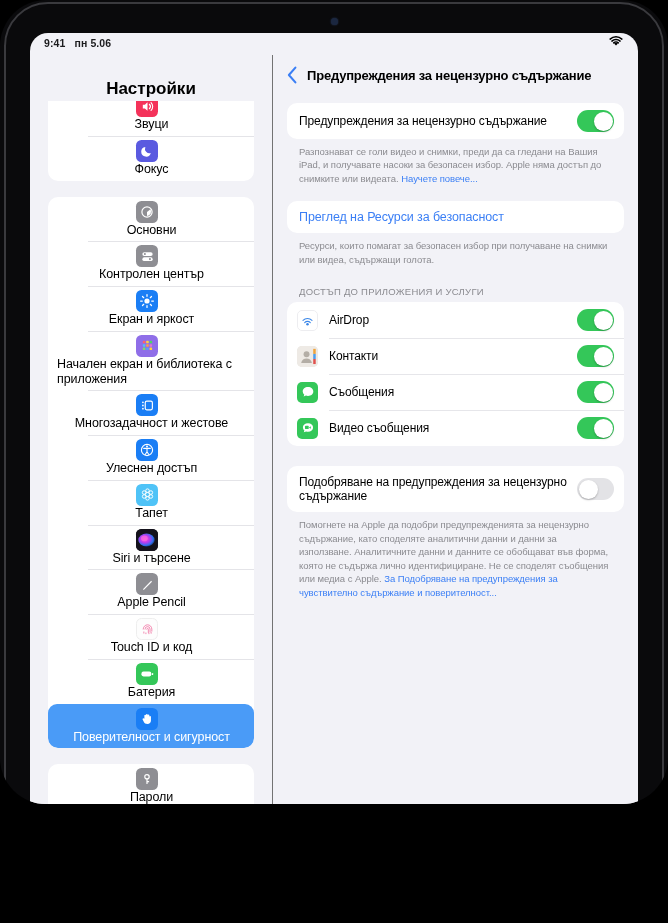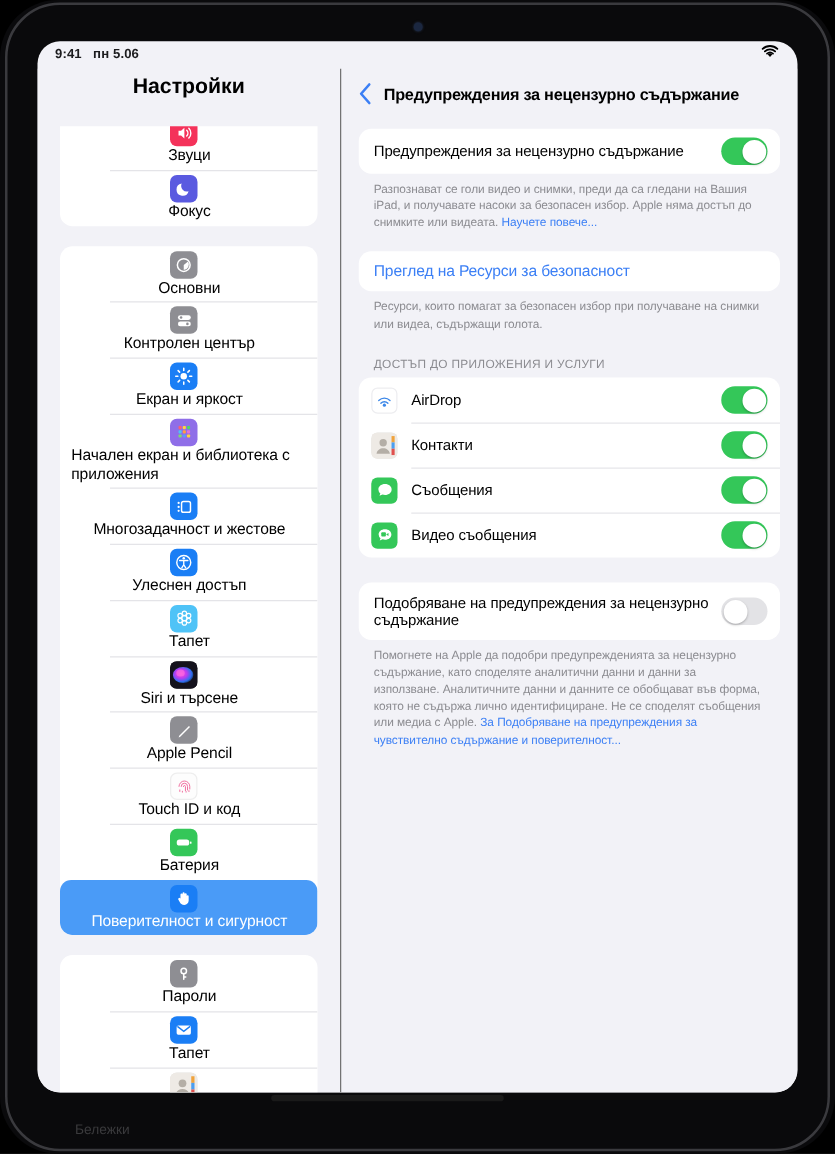--- a/index.html
+++ b/index.html
@@ -6,21 +6,21 @@
   html, body {
     width: 668px; height: 923px;
     background: #000;
     font-family: "Liberation Sans", "DejaVu Sans", sans-serif;
     overflow: hidden;
   }
 
   
   #device {
     position: absolute; left: 0; top: 0;
-    width: 668px; height: 923px;
+    width: 668px; height: 804px;
     background: #0a0a0c;
     border-radius: 46px;
     overflow: hidden;
   }
   #bezel-outline {
     position: absolute; left: 4px; top: 2px;
     width: 660px; height: 919px;
     border: 2px solid #3a3a3e;
     border-radius: 44px;
     pointer-events: none;
@@ -71,21 +71,21 @@
   }
 
   
   #sidebar {
     position: absolute; left: 0; top: 22px;
     width: 242px; height: 819px;
     background: #f2f2f7;
     overflow: hidden;
   }
   #sidebar-title {
-    position: absolute; left: 0; top: 4px; width: 242px;
+    position: absolute; left: 0; top: 24px; width: 242px;
     text-align: center; font-size: 17px; font-weight: bold; color: #000;
   }
   #sidebar-scroll {
     position: absolute; left: 0; top: 46px; width: 242px; height: 773px;
     overflow: hidden;
   }
   .side-group {
     margin: 0 18px 16px 18px;
     background: #fff;
     border-radius: 10px;

